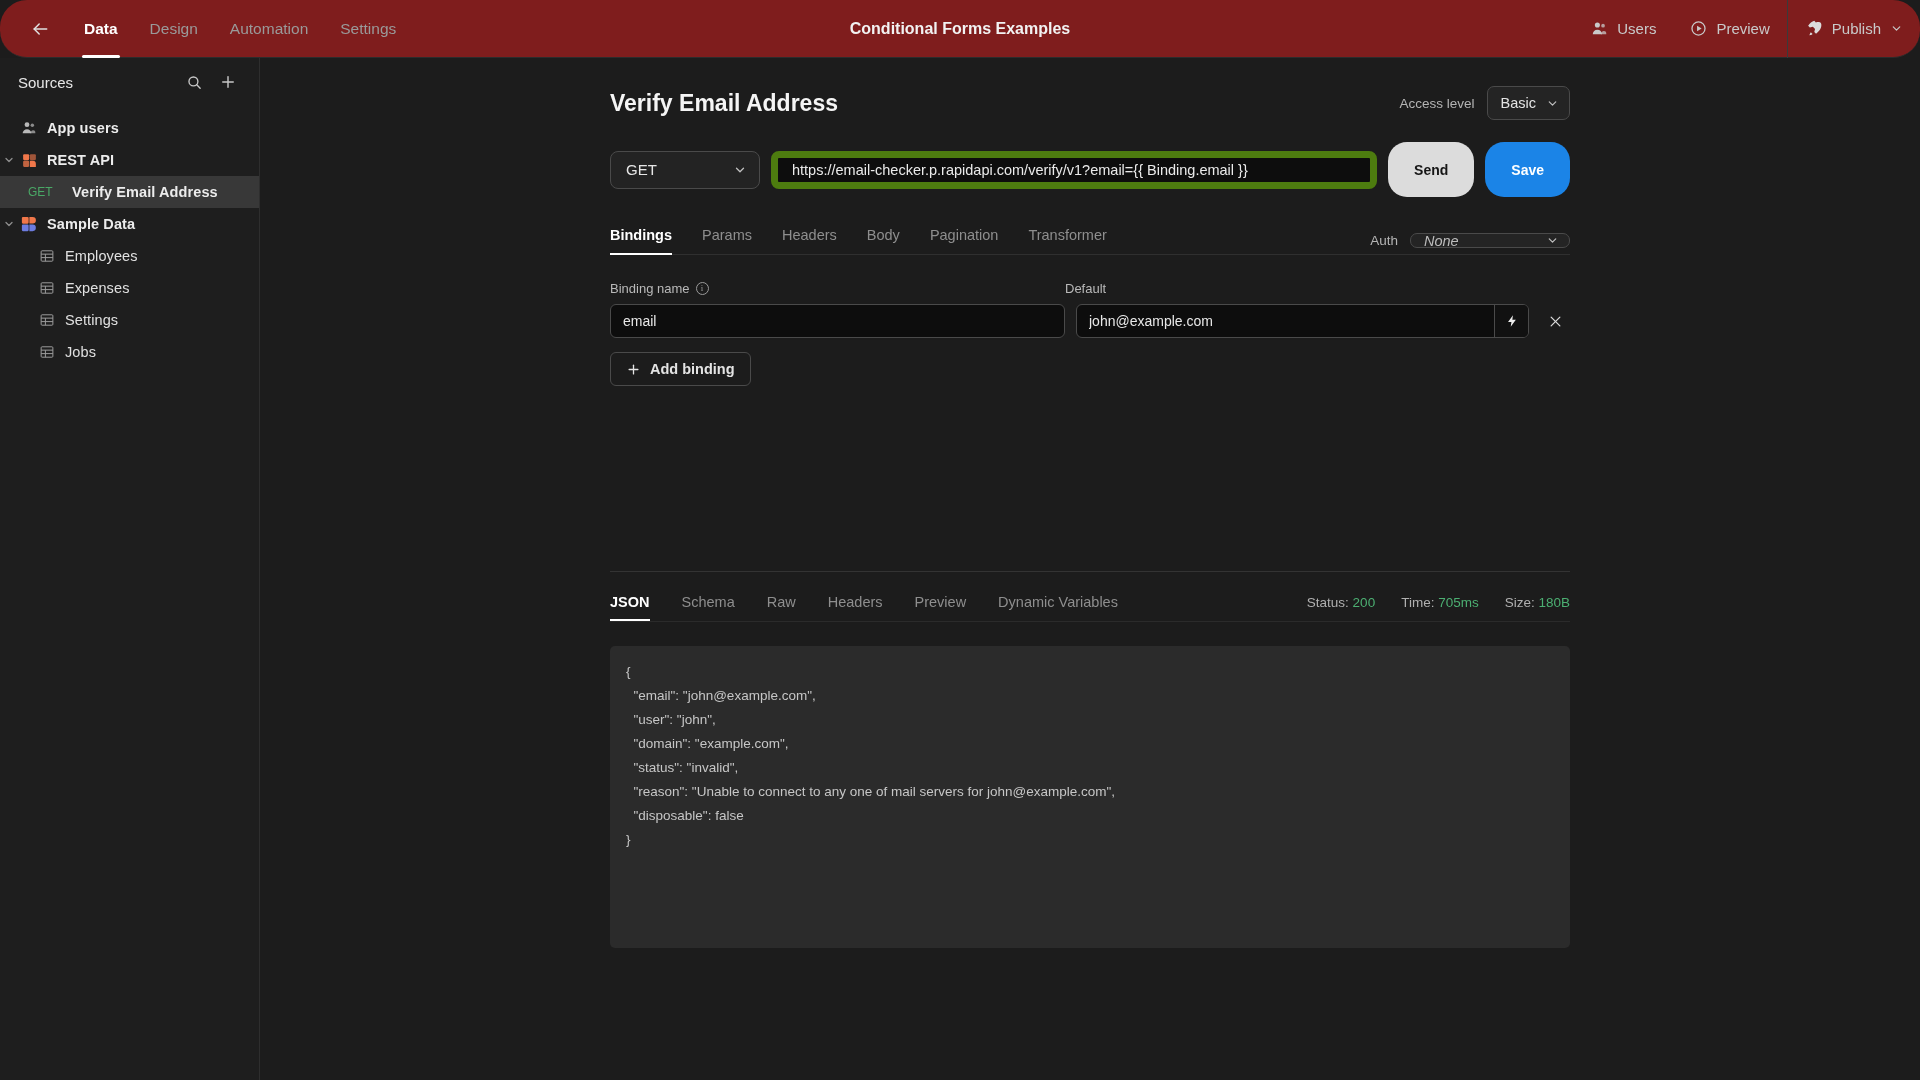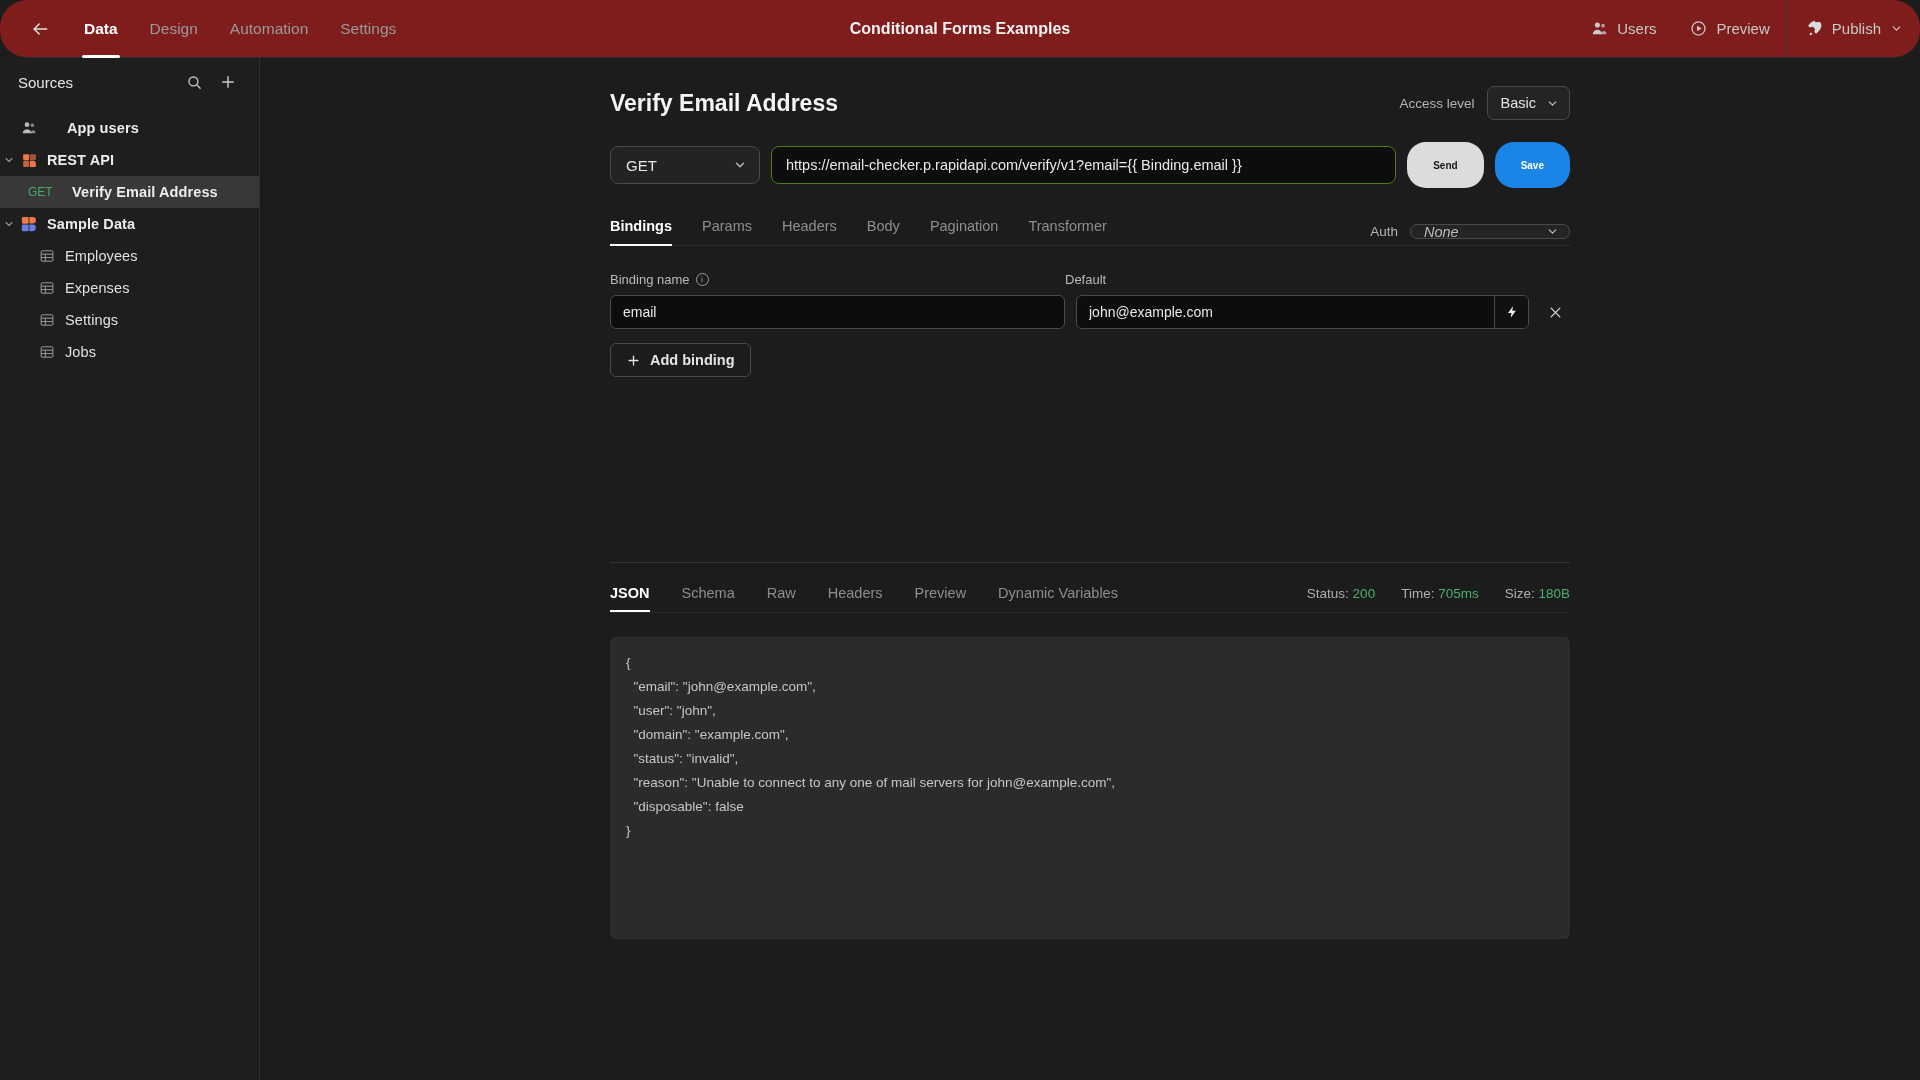--- a/index.html
+++ b/index.html
@@ -88,21 +88,21 @@
   .chev {
     width: 18px; min-width: 18px; display: flex;
     align-items: center; justify-content: center; color: #8e8e8e;
   }
   .tree-icon {
     width: 22px; min-width: 22px; display: flex;
     align-items: center; justify-content: center; margin-right: 7px;
   }
   .tree-label { font-weight: bold; letter-spacing: .1px; }
   .tree-label.normal { font-weight: normal; color: #e0e0e0; }
-  .depth-1 { padding-left: 18px; gap: 20px; }
+  .depth-1 { padding-left: 18px; }
   .depth-2 { padding-left: 36px; }
   .method-tag {
     font-size: 12px; color: #4aa866; font-weight: normal;
     width: 38px; min-width: 38px; margin-right: 6px;
   }
 
   
   .main {
     flex: 1; min-width: 0; background: #1c1c1c;
     overflow: hidden; display: flex; flex-direction: column;
@@ -127,28 +127,28 @@
   .url-row { display: flex; align-items: center; gap: 11px; margin-bottom: 30px; }
   .method-select {
     width: 150px; min-width: 150px; height: 38px; border-radius: 8px;
     background: #232323; border: 1px solid #4a4a4a;
     display: flex; align-items: center; padding: 0 12px 0 15px;
     font-size: 15px; color: #e6e6e6; cursor: pointer;
   }
   .method-select .val { flex: 1; }
   .url-input {
     flex: 1; height: 38px; border-radius: 8px;
-    background: #0d0d0d; border: 1px solid #4d7c0f;
+    background: #0d0d0d; border: 7px solid #4d7c0f;
     color: #eaeaea; font-size: 14.5px;
     padding: 0 14px; font-family: "Liberation Sans", sans-serif;
     outline: none;
   }
   .btn {
-    height: 46px; border-radius: 19px; border: none;
-    padding: 12px 26px; font-size: 10px; font-weight: bold;
+    height: 55px; border-radius: 19px; border: none;
+    padding: 12px 26px; font-size: 14px; font-weight: bold;
     cursor: pointer; font-family: "Liberation Sans", sans-serif;
   }
   .btn-send { background: #dcdcdc; color: #151515; }
   .btn-save { background: #1b84e7; color: #ffffff; }
 
   .tabs-row {
     display: flex; align-items: flex-end;
     border-bottom: 1px solid #2f2f2f; position: relative;
   }
   .tabs { display: flex; align-items: flex-end; gap: 2px; }

